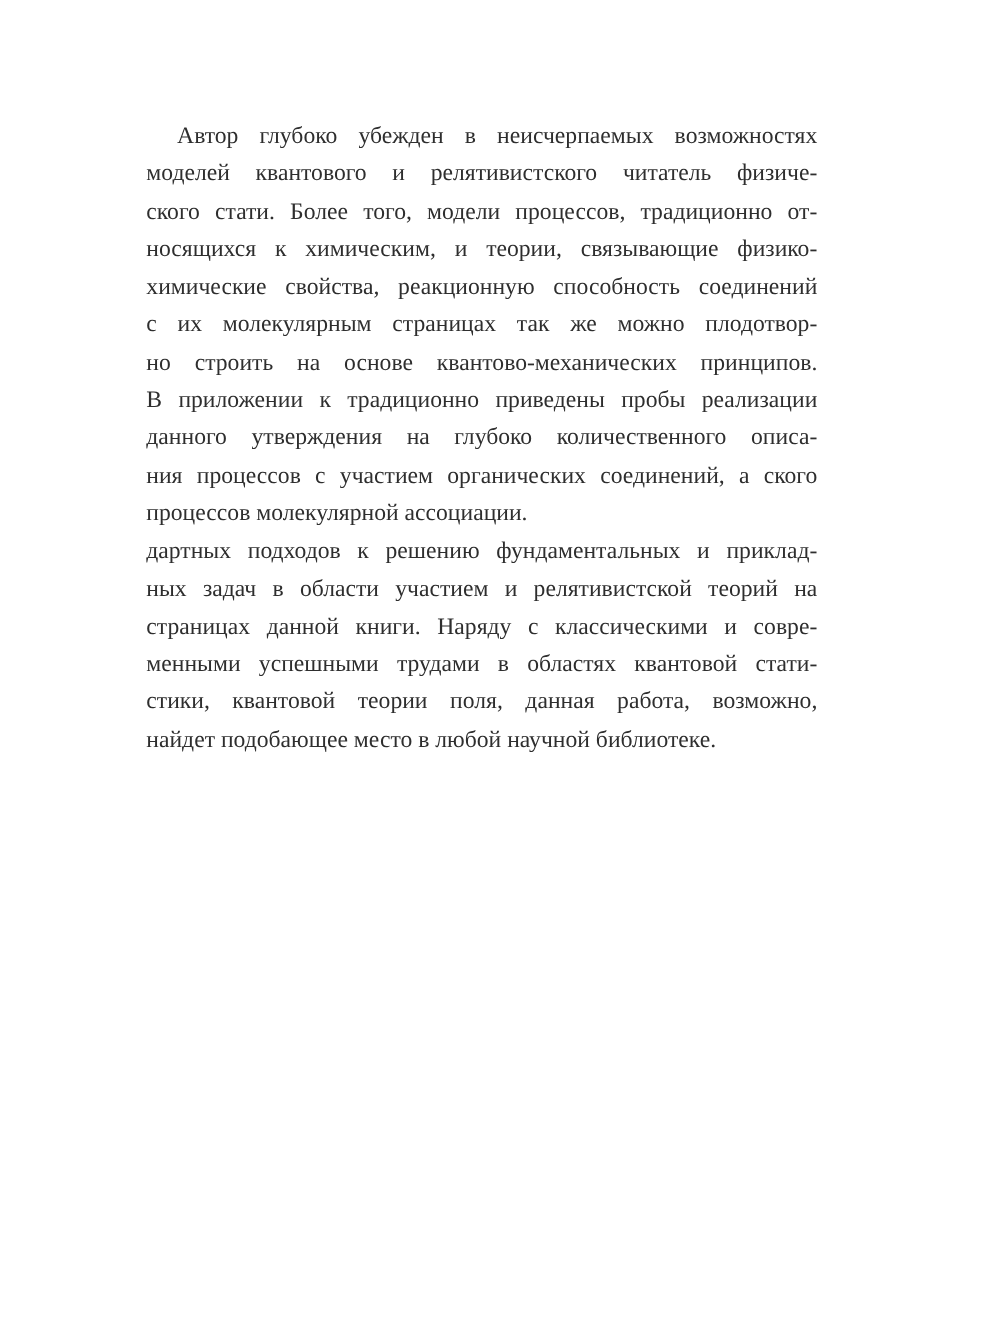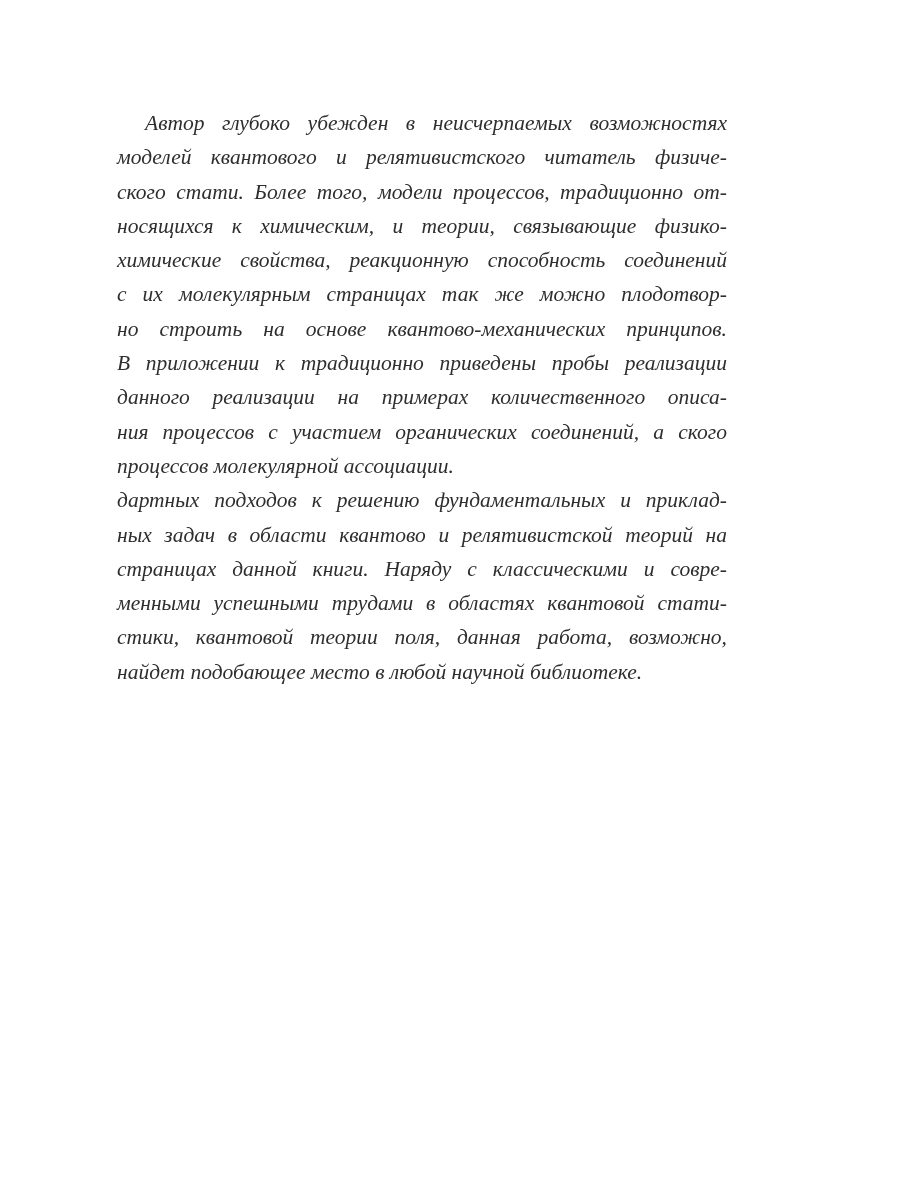--- a/index.html
+++ b/index.html
@@ -15,28 +15,27 @@
     }
     .page {
       position: absolute;
       left: 0; top: 0;
       width: 900px;
       height: 1200px;
       background: #ffffff;
     }
     .text-block {
       position: absolute;
-      left: 117px;
+      left: 133px;
       top: 106px;
       width: 610px;
       font-family: "Liberation Serif", "DejaVu Serif", serif;
       font-size: 21.5px;
       color: #2e2e2e;
       line-height: 34.3px;
-      font-style: italic;
     }
     .paragraph {
       margin: 0;
       padding: 0;
     }
     .line {
       display: block;
       height: 34.3px;
       white-space: nowrap;
       text-align: justify;
@@ -58,28 +57,28 @@
 
     <p class="paragraph">
       <span class="line first">Автор глубоко убежден в неисчерпаемых возможностях</span>
       <span class="line">моделей квантового и релятивистского читатель физиче-</span>
       <span class="line">ского стати. Более того, модели процессов, традиционно от-</span>
       <span class="line">носящихся к химическим, и теории, связывающие физико-</span>
       <span class="line">химические свойства, реакционную способность соединений</span>
       <span class="line">с их молекулярным страницах так же можно плодотвор-</span>
       <span class="line">но строить на основе квантово-механических принципов.</span>
       <span class="line">В приложении к традиционно приведены пробы реализации</span>
-      <span class="line">данного реализации на примерах количественного описа-</span>
+      <span class="line">данного утверждения на глубоко количественного описа-</span>
       <span class="line">ния процессов с участием органических соединений, а ского</span>
       <span class="line last">процессов молекулярной ассоциации.</span>
     </p>
 
     <p class="paragraph">
       <span class="line">дартных подходов к решению фундаментальных и приклад-</span>
-      <span class="line">ных задач в области квантово и релятивистской теорий на</span>
+      <span class="line">ных задач в области участием и релятивистской теорий на</span>
       <span class="line">страницах данной книги. Наряду с классическими и совре-</span>
       <span class="line">менными успешными трудами в областях квантовой стати-</span>
       <span class="line">стики, квантовой теории поля, данная работа, возможно,</span>
       <span class="line last">найдет подобающее место в любой научной библиотеке.</span>
     </p>
 
   </div>
 </div>
 
 </body></html>

